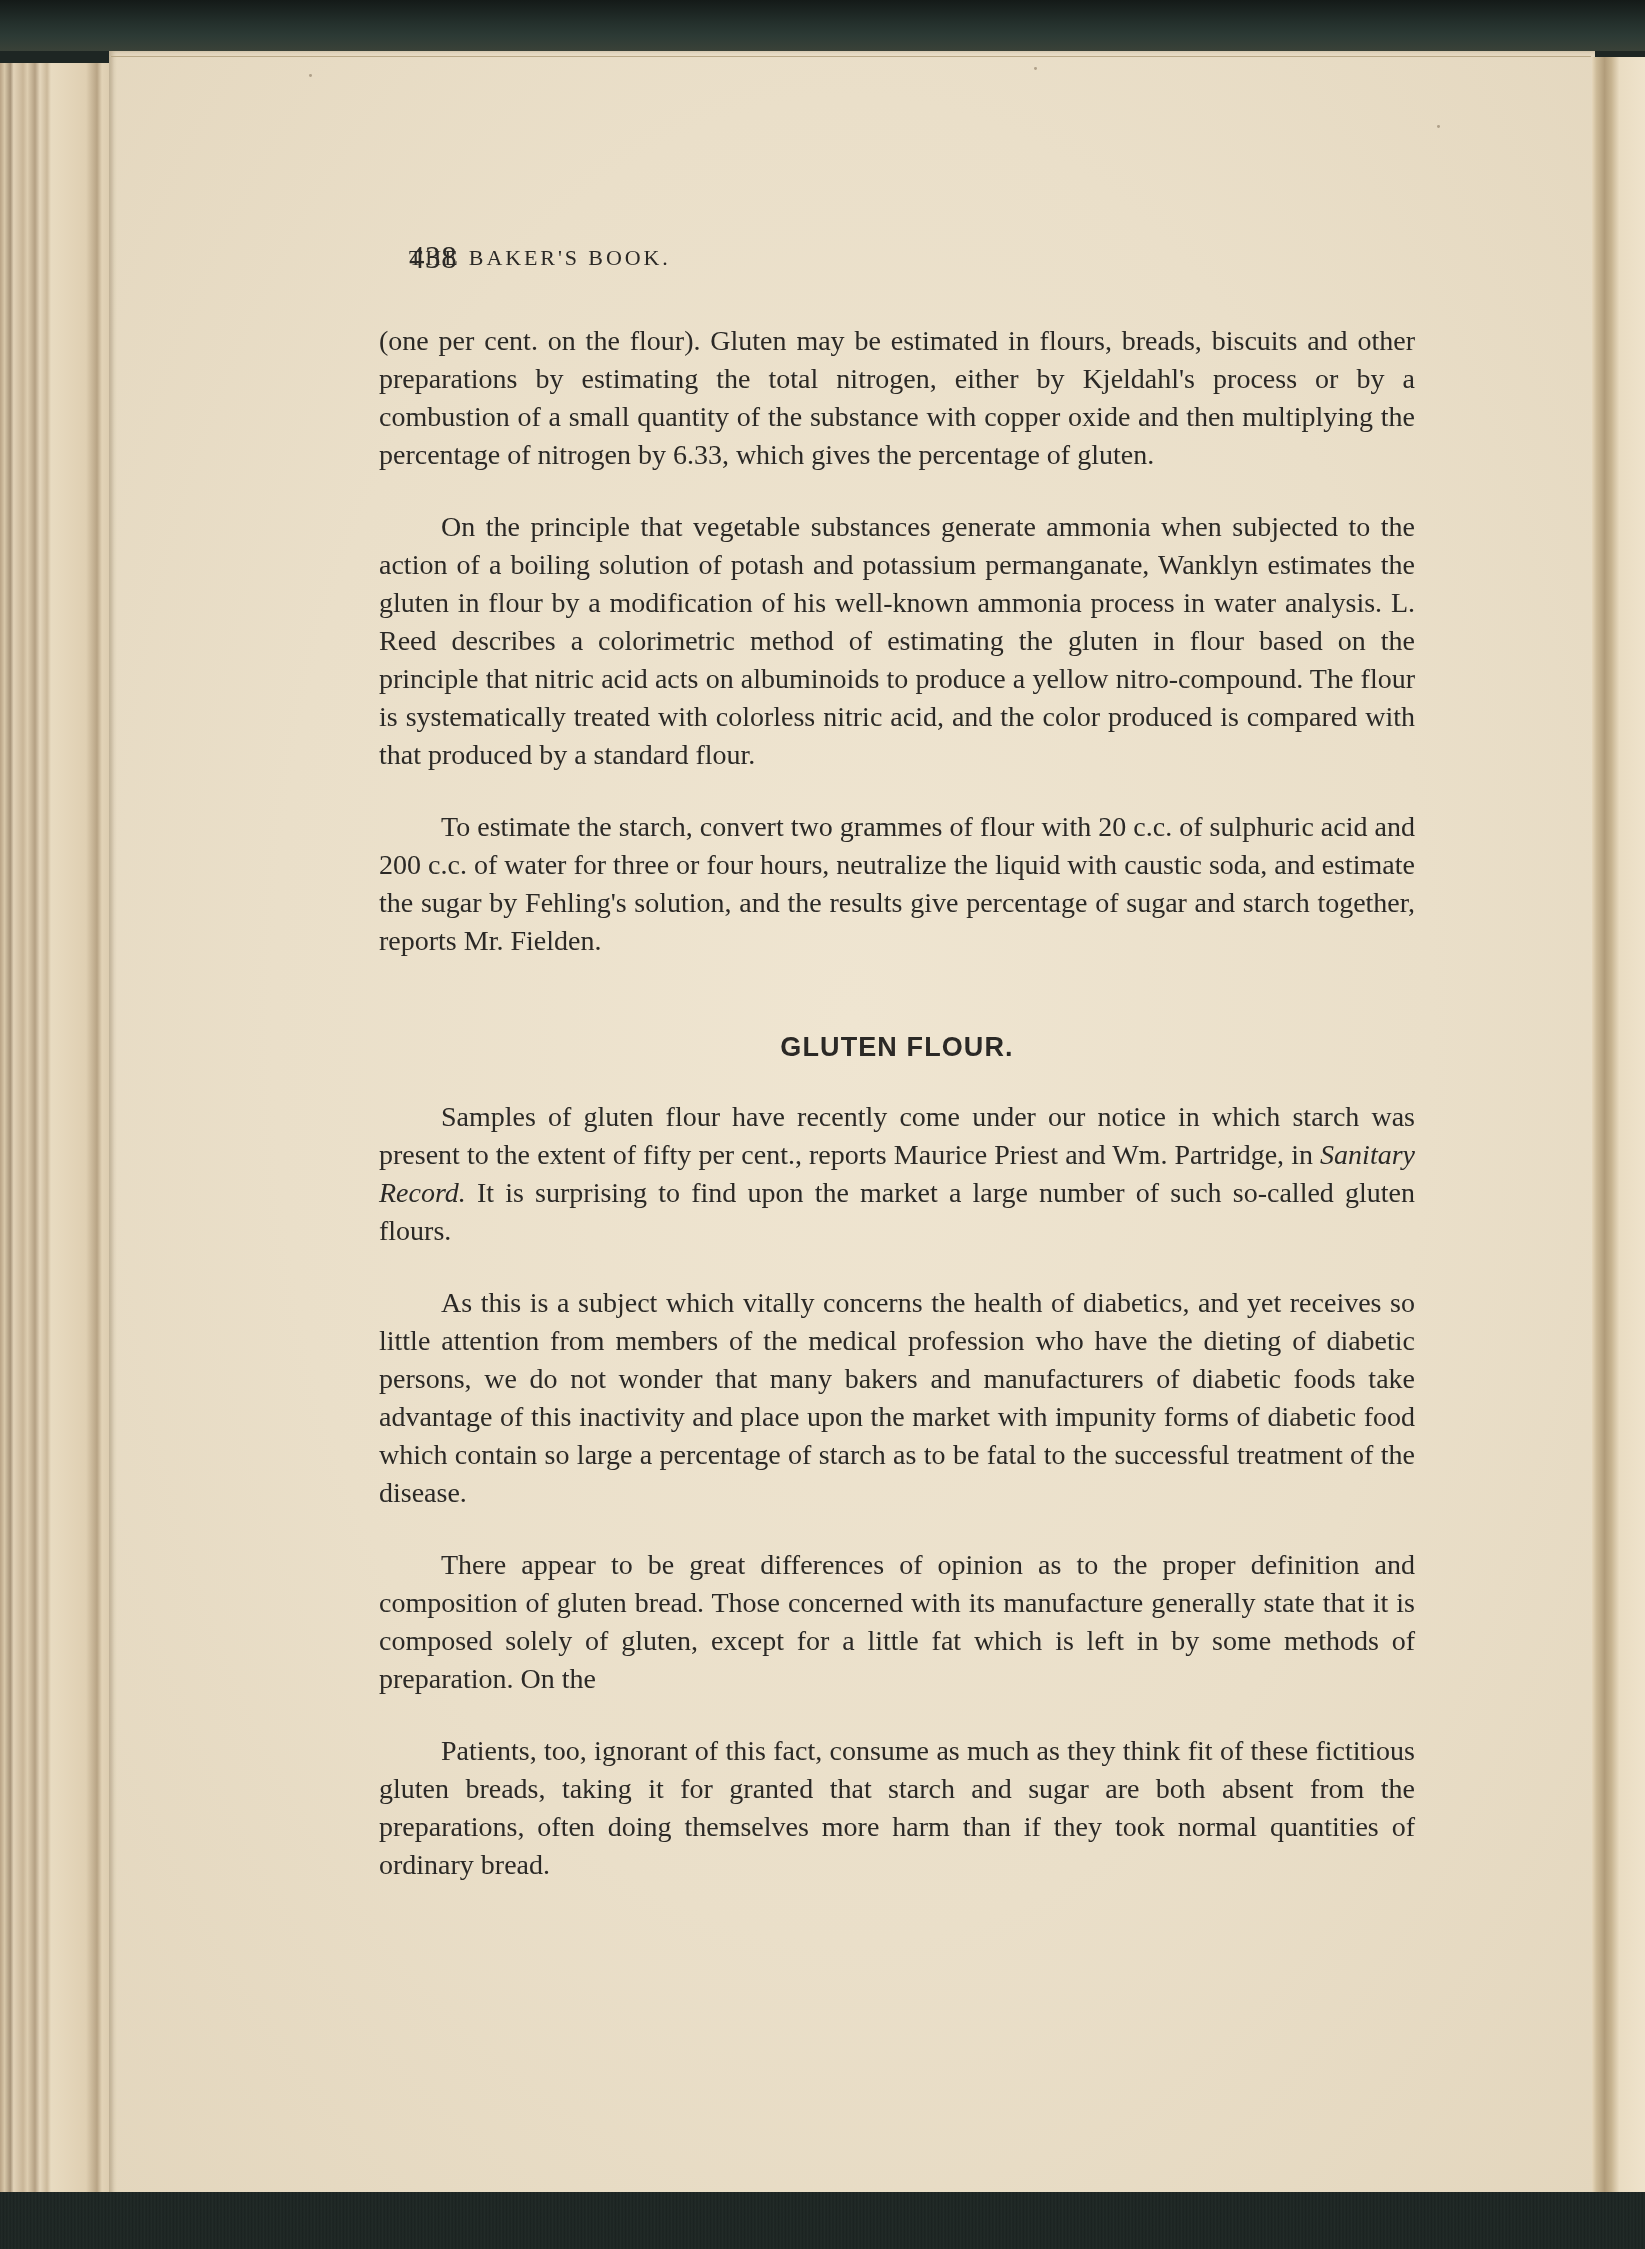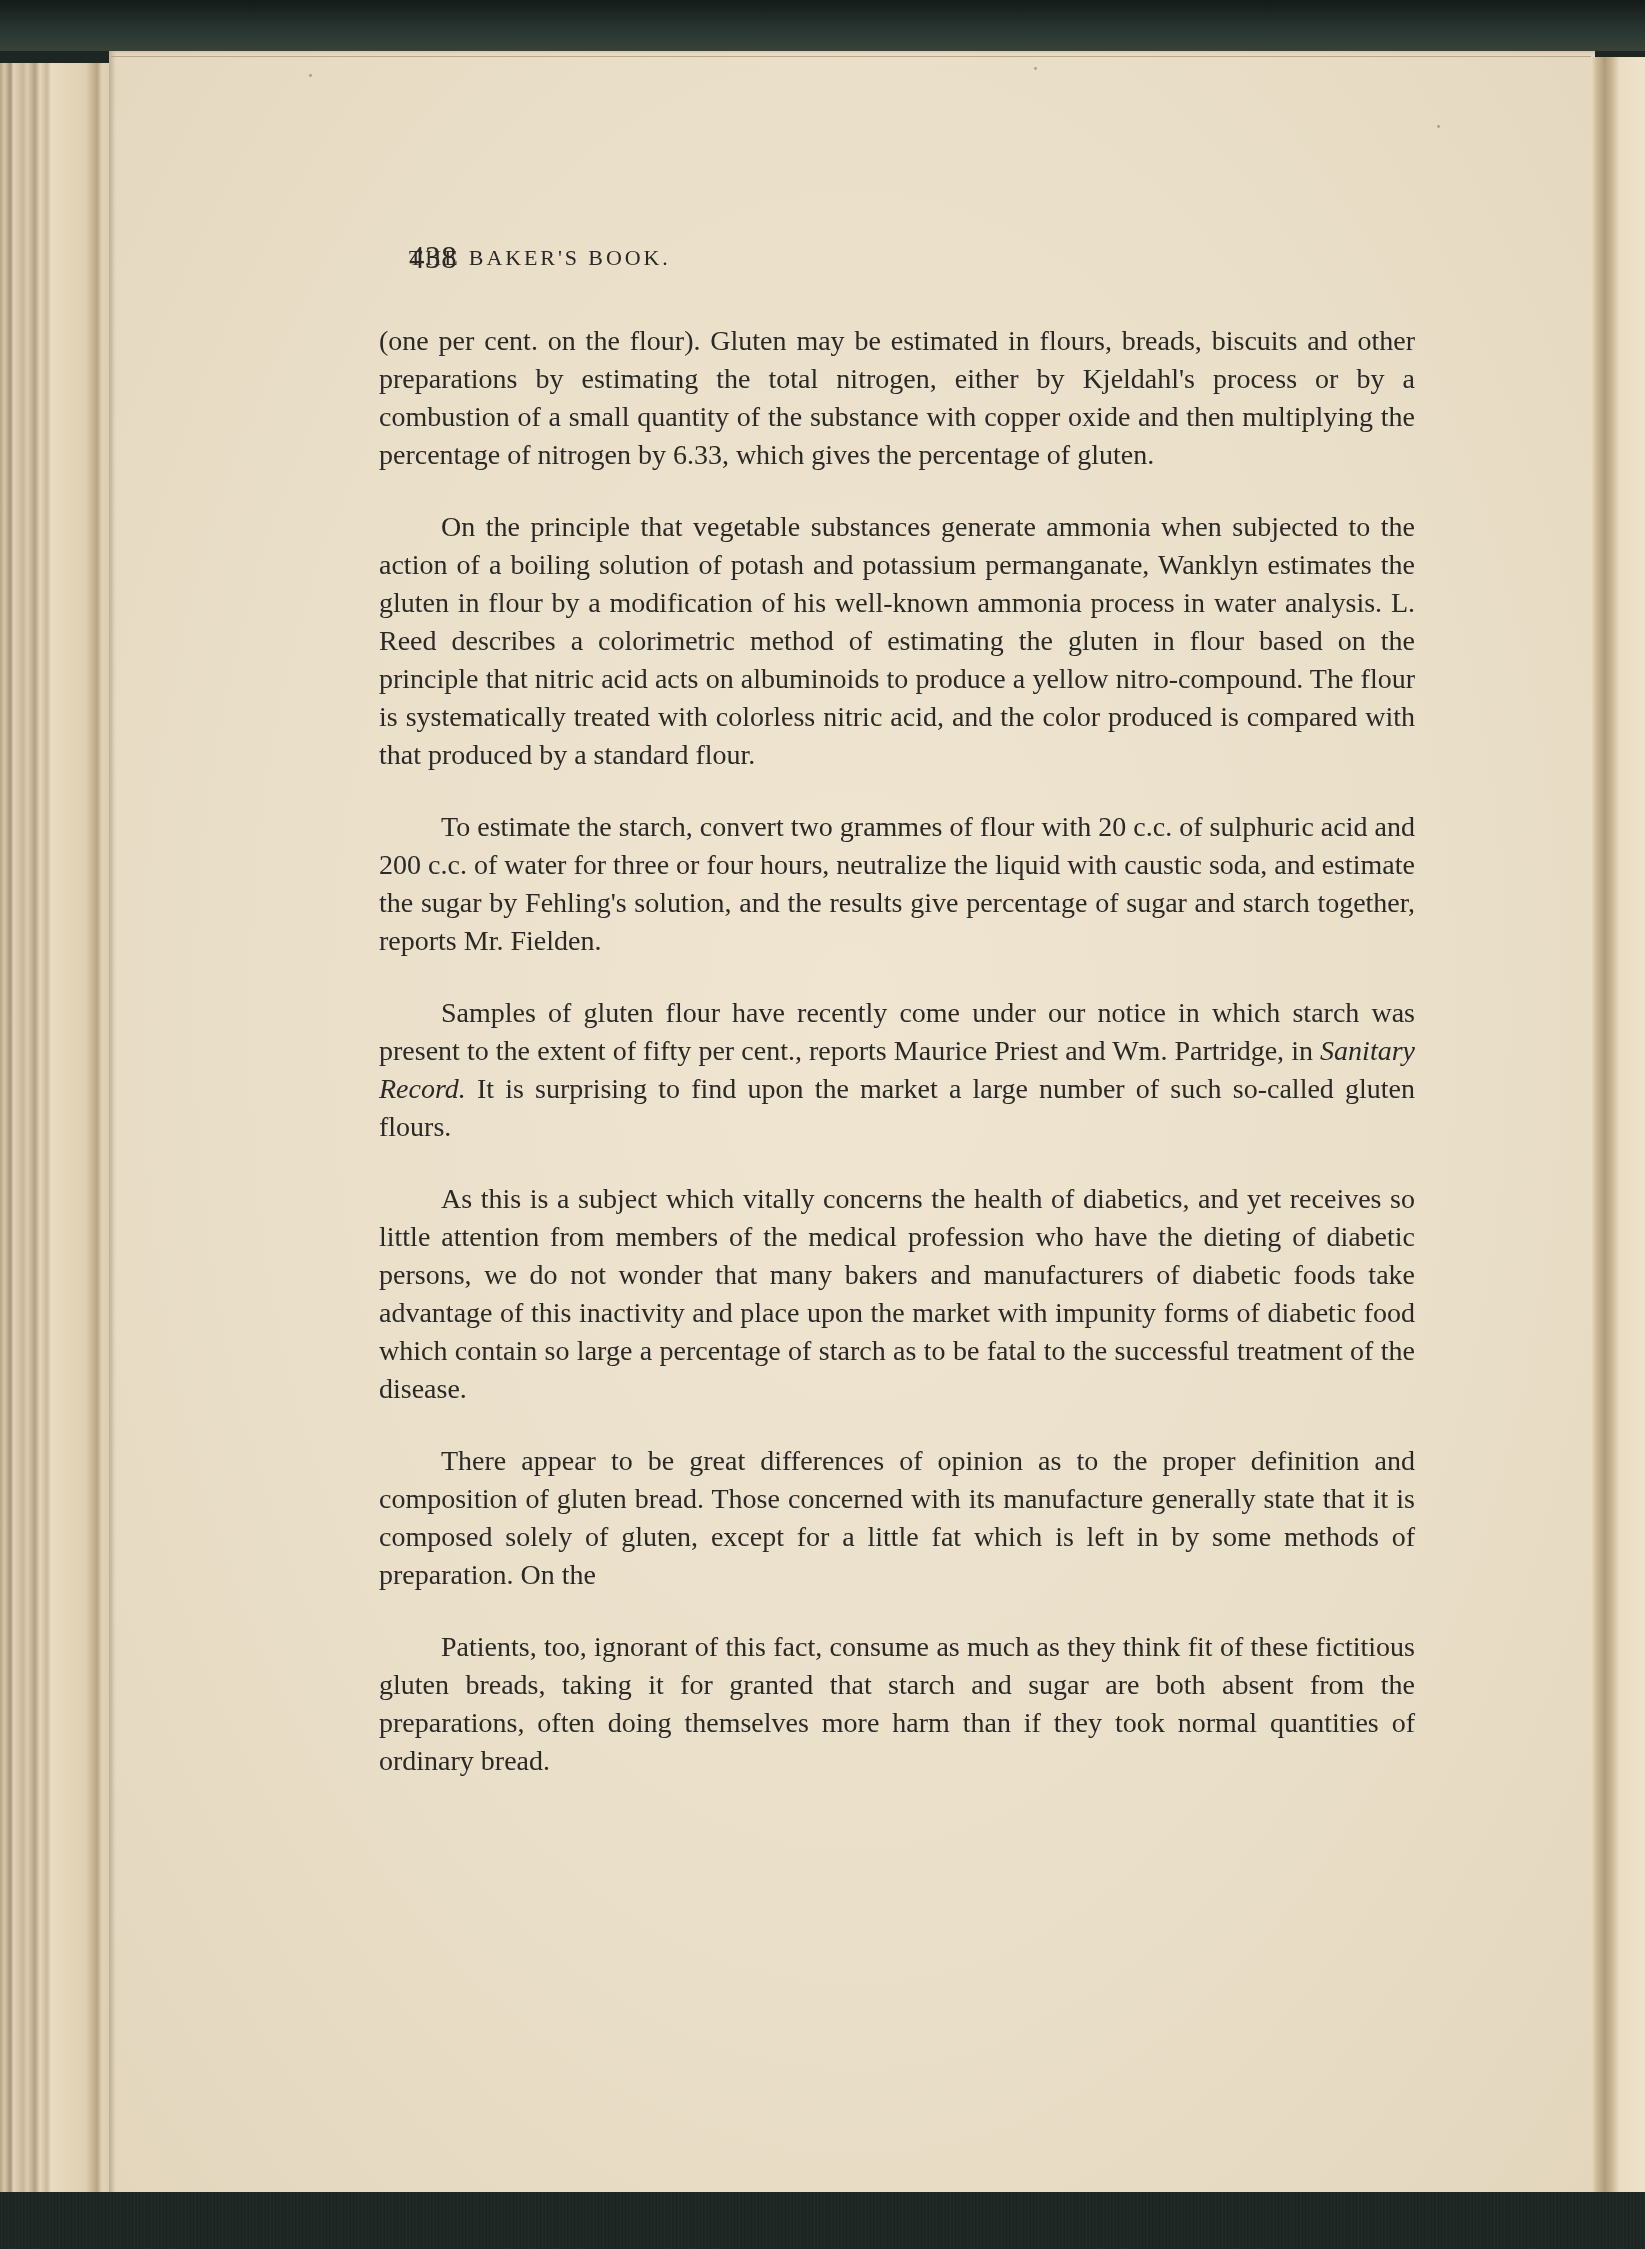--- a/index.html
+++ b/index.html
@@ -148,20 +148,21 @@
   <div class="running-head">
     <span class="folio">438</span>
     <div class="running-title">THE BAKER'S BOOK.</div>
   </div>
 
   <div class="body-text">
     <p class="first">(one per cent. on the flour). Gluten may be estimated in flours, breads, biscuits and other preparations by estimating the total nitrogen, either by Kjeldahl's process or by a combustion of a small quantity of the substance with copper oxide and then multiplying the percentage of nitrogen by 6.33, which gives the percentage of gluten.</p>
     <p class="indent">On the principle that vegetable substances generate ammonia when subjected to the action of a boiling solution of potash and potassium permanganate, Wanklyn estimates the gluten in flour by a modification of his well-known ammonia process in water analysis. L. Reed describes a colorimetric method of estimating the gluten in flour based on the principle that nitric acid acts on albuminoids to produce a yellow nitro-compound. The flour is systematically treated with colorless nitric acid, and the color produced is compared with that produced by a standard flour.</p>
     <p class="indent">To estimate the starch, convert two grammes of flour with 20 c.c. of sulphuric acid and 200 c.c. of water for three or four hours, neutralize the liquid with caustic soda, and estimate the sugar by Fehling's solution, and the results give percentage of sugar and starch together, reports Mr. Fielden.</p>
 
+    <div class="section-heading">GLUTEN FLOUR.</div>
 
     <p class="indent"><span>Samples of gluten flour have recently come under our notice in which starch was present to the extent of fifty per cent., reports Maurice Priest and Wm. Partridge, in </span><em>Sanitary Record.</em><span> It is surprising to find upon the market a large number of such so-called gluten flours.</span></p>
     <p class="indent">As this is a subject which vitally concerns the health of diabetics, and yet receives so little attention from members of the medical profession who have the dieting of diabetic persons, we do not wonder that many bakers and manufacturers of diabetic foods take advantage of this inactivity and place upon the market with impunity forms of diabetic food which contain so large a percentage of starch as to be fatal to the successful treatment of the disease.</p>
     <p class="indent">There appear to be great differences of opinion as to the proper definition and composition of gluten bread. Those concerned with its manufacture generally state that it is composed solely of gluten, except for a little fat which is left in by some methods of preparation. On the</p>
     <p class="indent">Patients, too, ignorant of this fact, consume as much as they think fit of these fictitious gluten breads, taking it for granted that starch and sugar are both absent from the preparations, often doing themselves more harm than if they took normal quantities of ordinary bread.</p>
   </div>
 </div>
 
 
 </body></html>

